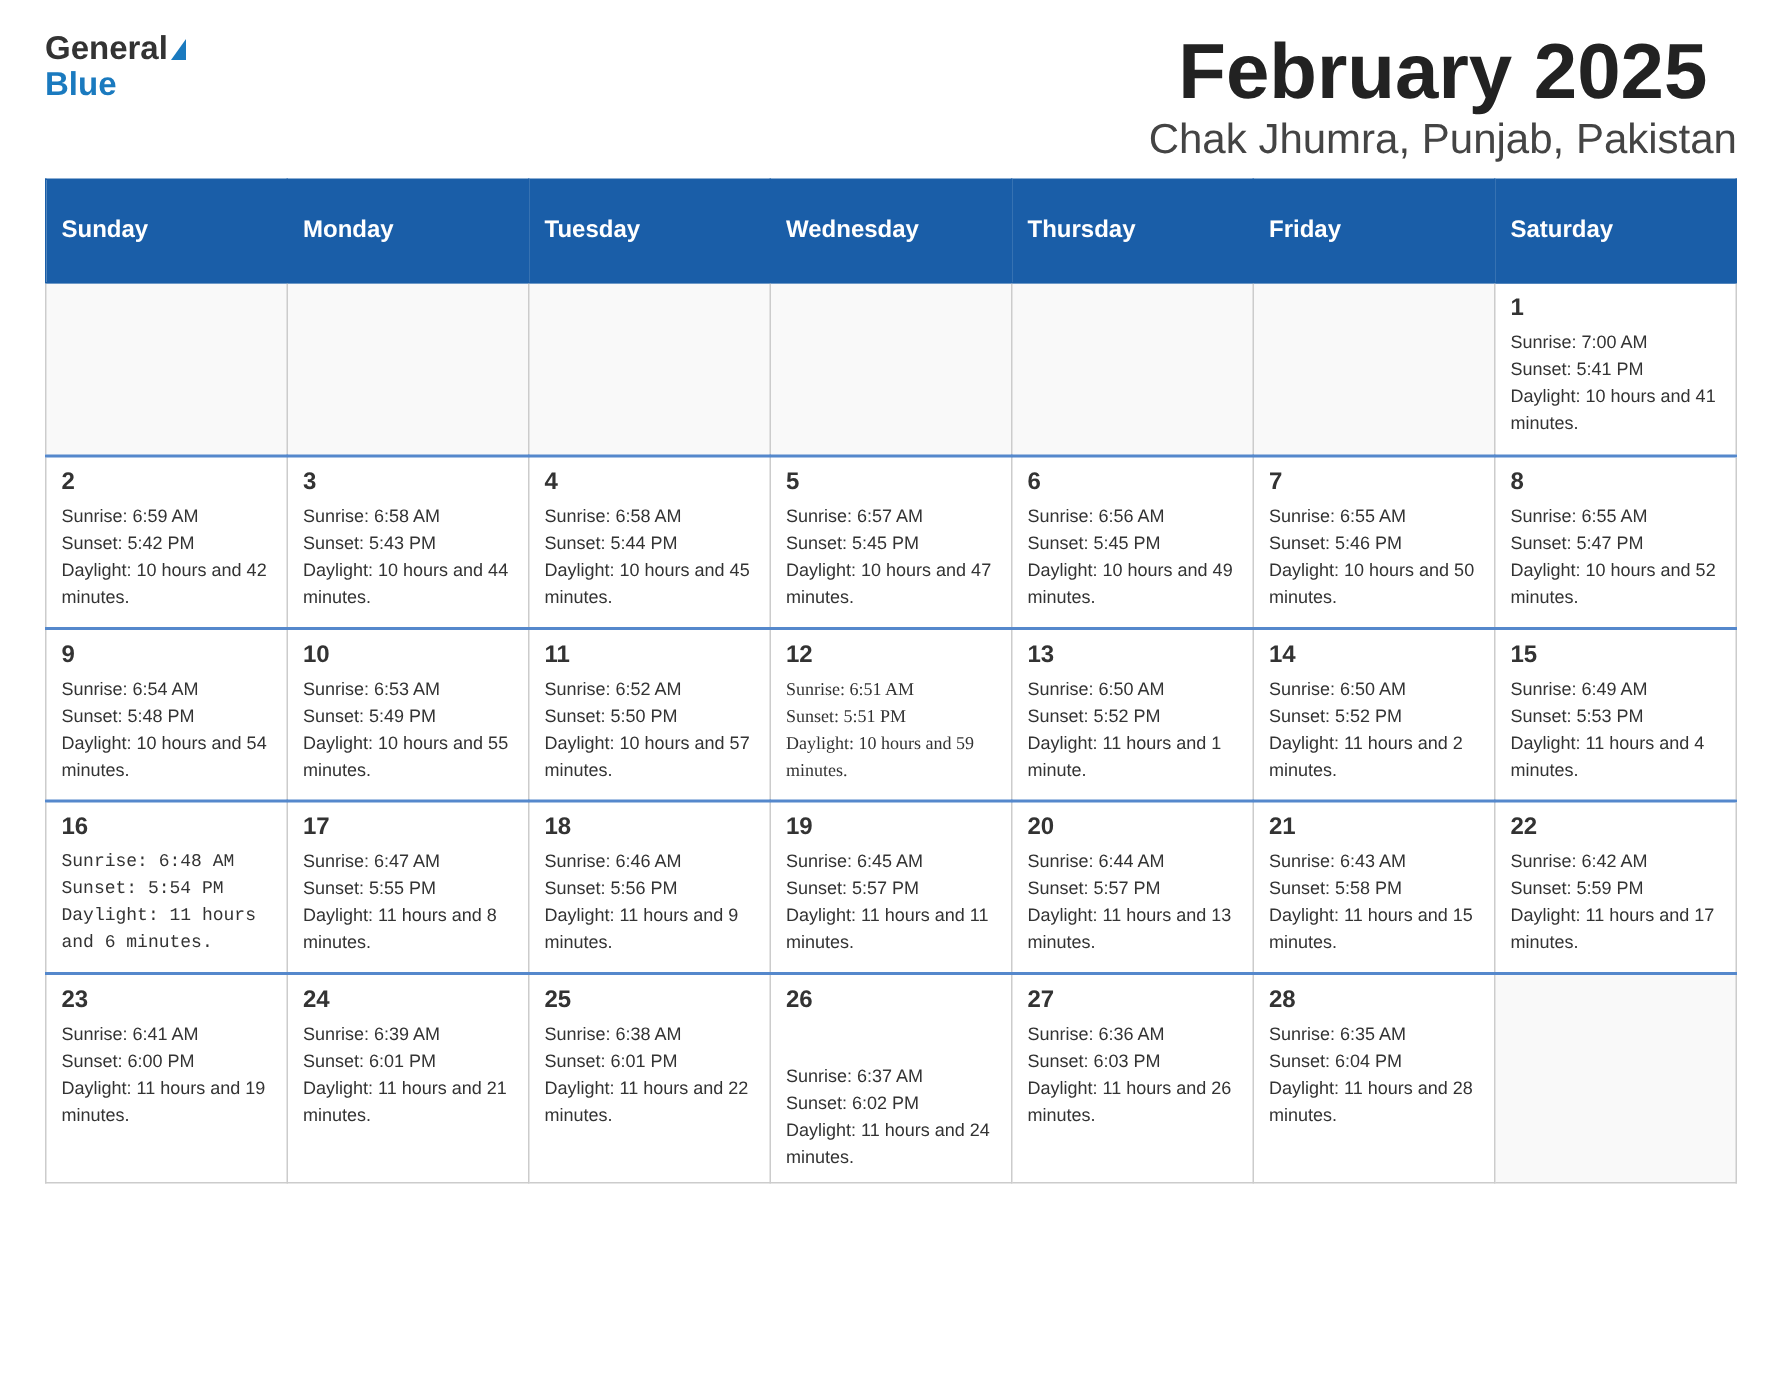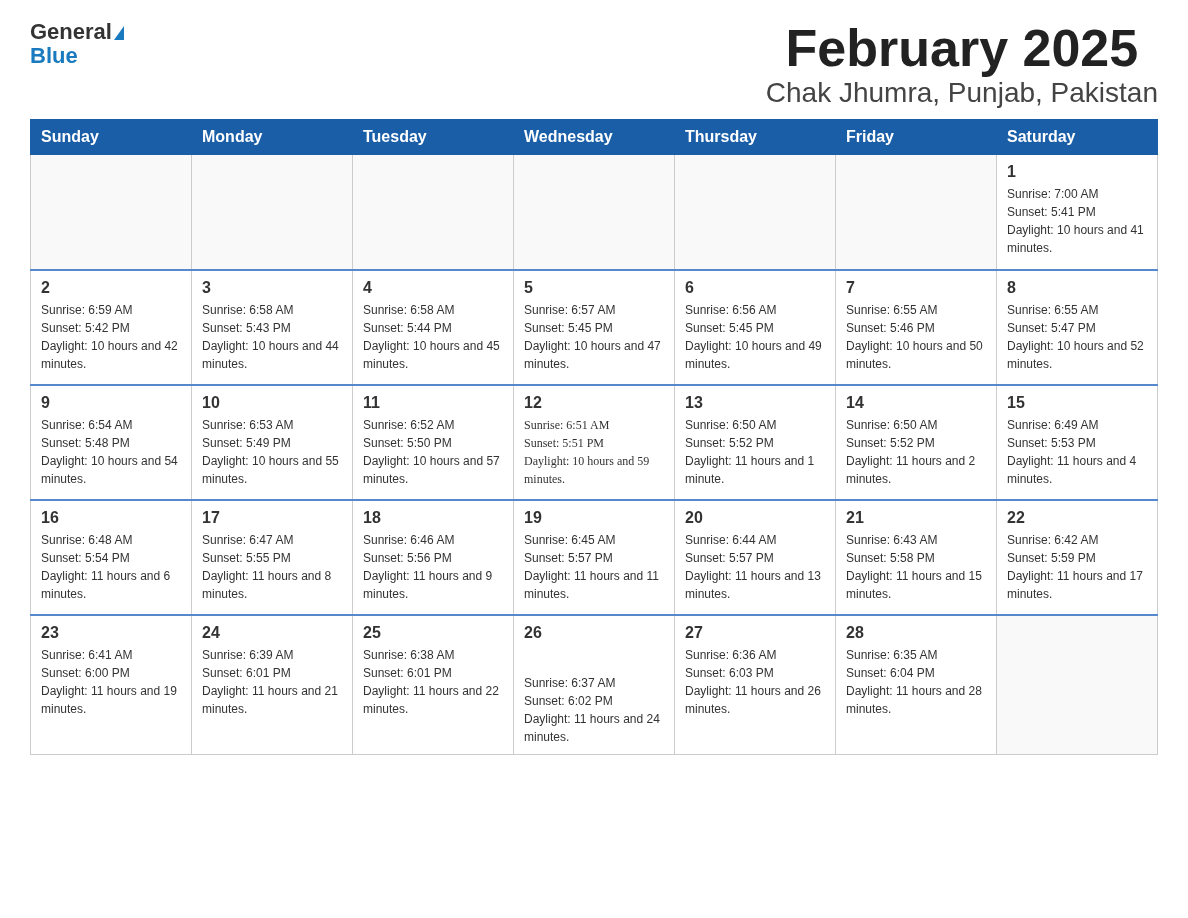--- a/index.html
+++ b/index.html
@@ -52,21 +52,21 @@
       color: #444;
     }
     .calendar {
       width: 100%;
       border-collapse: collapse;
       margin-top: 10px;
     }
     .calendar thead tr th {
       background-color: #1a5ea8;
       color: #fff;
-      padding: 8px 10px;
+      padding: 25px 10px;
       font-size: 16px;
       font-weight: bold;
       text-align: left;
       border: 1px solid #1a5ea8;
     }
     .calendar tbody tr td {
       width: calc(100% / 7);
       vertical-align: top;
       padding: 8px 10px;
       border: 1px solid #ccc;
@@ -218,21 +218,21 @@
         <td>
           <span class="day-num">15</span>
           <div class="day-info" style="white-space: pre-line;">Sunrise: 6:49 AM
 Sunset: 5:53 PM
 Daylight: 11 hours and 4 minutes.</div>
         </td>
       </tr>
       <tr style="border-top: 2px solid rgb(85, 136, 204);">
         <td>
           <span class="day-num">16</span>
-          <div class="day-info" style="white-space: pre-line;">Sunrise: 6:48 AM
+          <div class="day-info" style="white-space: pre-line; font-family: Liberation Mono, monospace;">Sunrise: 6:48 AM
 Sunset: 5:54 PM
 Daylight: 11 hours and 6 minutes.</div>
         </td>
         <td>
           <span class="day-num">17</span>
           <div class="day-info" style="white-space: pre-line;">Sunrise: 6:47 AM
 Sunset: 5:55 PM
 Daylight: 11 hours and 8 minutes.</div>
         </td>
         <td>

